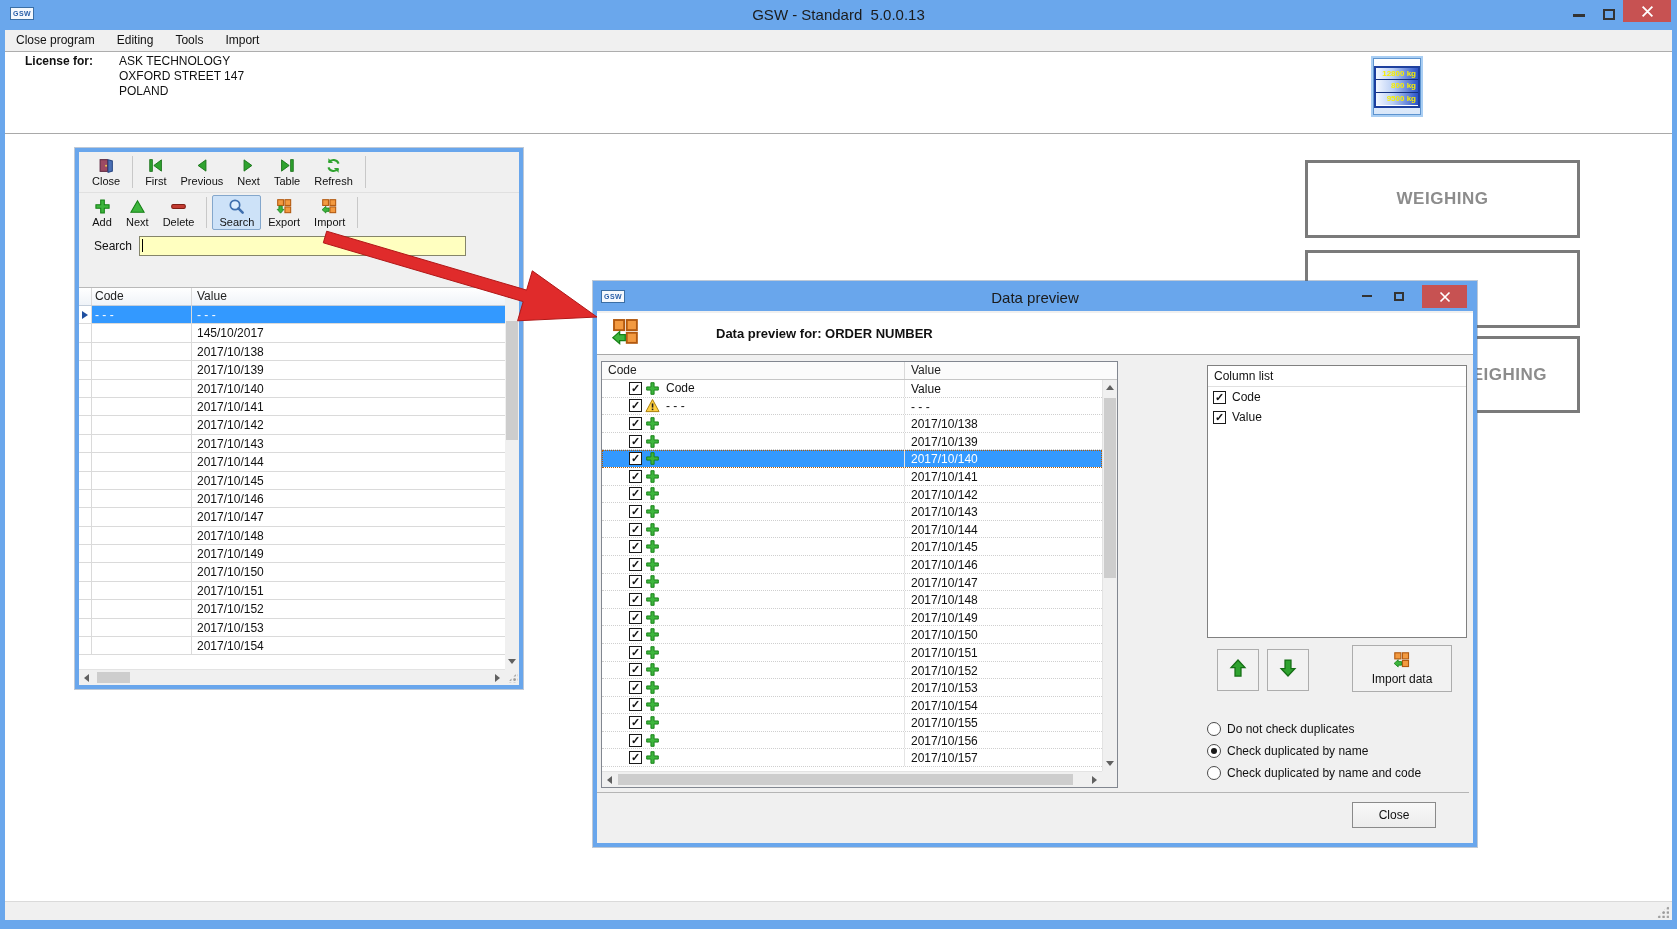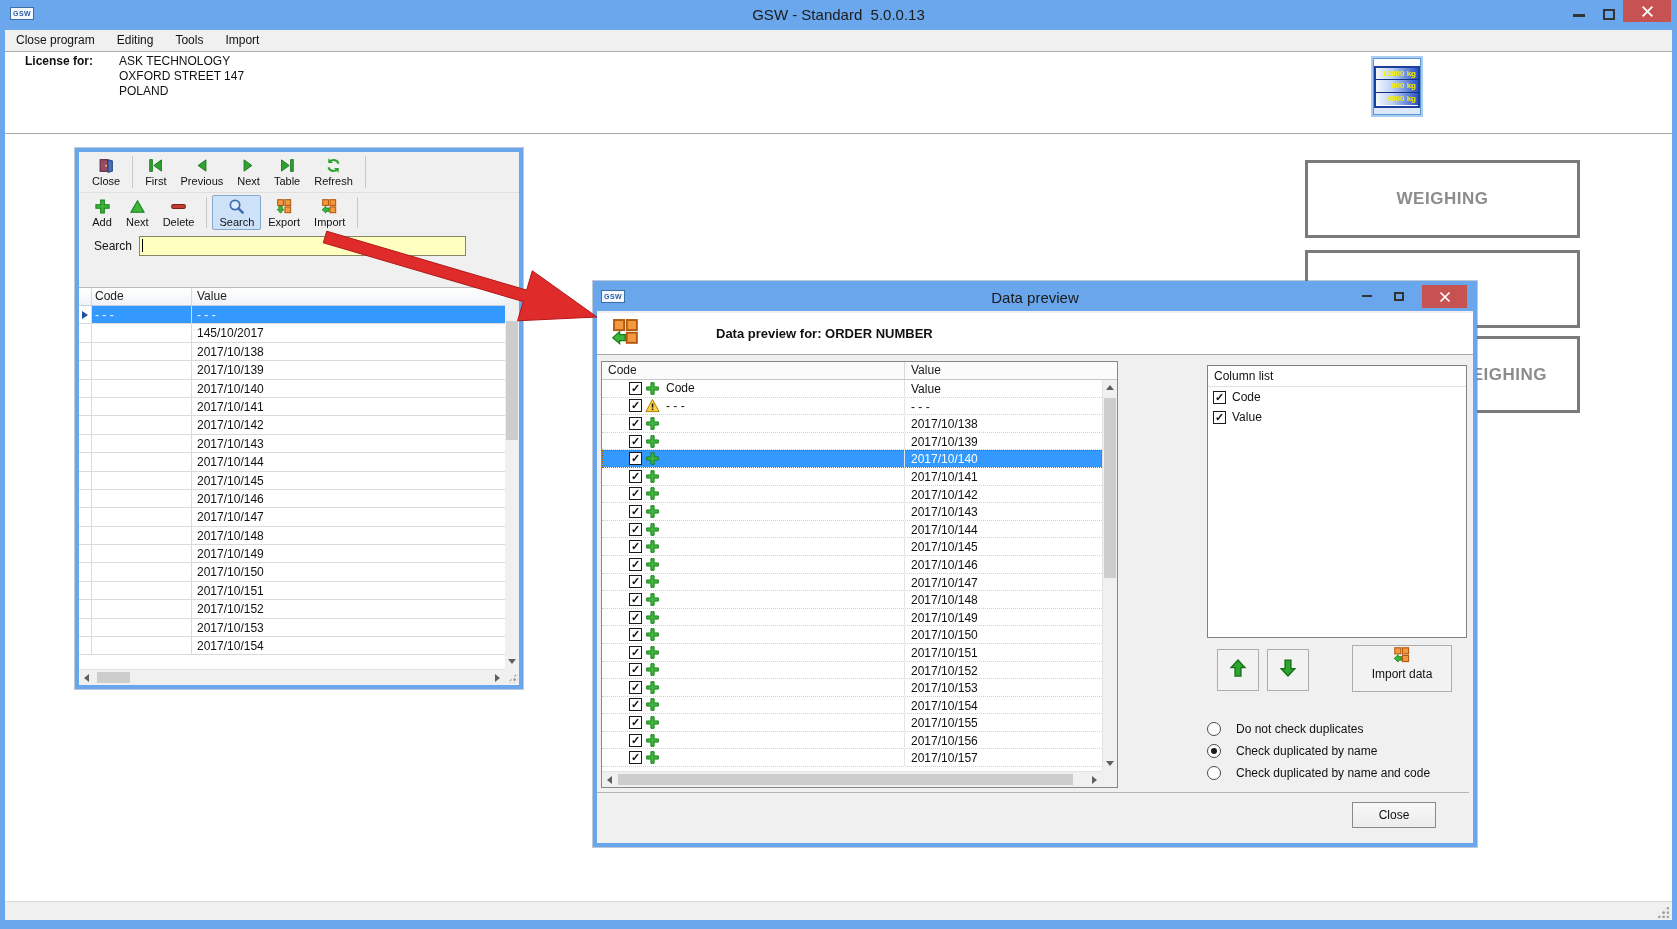--- a/index.html
+++ b/index.html
@@ -149,23 +149,23 @@
 
   .col-list{position:absolute;left:610px;top:52px;width:260px;height:273px;background:#fff;border:1px solid #808080;}
   .col-list .cl-title{font-size:12px;color:#111;padding:3px 0 3px 6px;border-bottom:1px solid #E0E0E0;}
   .cl-item{display:flex;align-items:center;padding:3px 0 3px 5px;font-size:12px;color:#111;}
   .cl-item .cb{margin-right:6px;}
   .sqbtn{position:absolute;width:42px;height:42px;background:#F2F2F2;border:1px solid #ADADAD;
          display:flex;align-items:center;justify-content:center;}
   .sqbtn.up{left:620px;top:336px;}
   .sqbtn.down{left:670px;top:336px;}
   .import-btn{position:absolute;left:755px;top:332px;width:100px;height:47px;background:#F2F2F2;border:1px solid #ADADAD;
-              display:flex;flex-direction:column;align-items:center;font-size:12px;color:#111;}
+              display:flex;flex-direction:column;align-items:center;justify-content:center;font-size:12px;color:#111;}
   .radios{position:absolute;left:610px;top:405px;}
-  .radio-row{display:flex;align-items:center;height:22px;font-size:12px;color:#111;gap:9px;}
+  .radio-row{display:flex;align-items:center;height:22px;font-size:12px;color:#111;}
   .radio{width:14px;height:14px;border:1px solid #4A4A4A;border-radius:50%;background:#fff;margin-right:6px;
          display:flex;align-items:center;justify-content:center;flex:none;}
   .radio.on::after{content:"";width:6px;height:6px;border-radius:50%;background:#1a1a1a;}
   .pdivider{position:absolute;left:0;right:4px;top:479px;height:1px;background:#B5B5B5;}
   .close-btn{position:absolute;left:755px;top:489px;width:84px;height:26px;background:linear-gradient(#F8F8F8,#ECECEC);
              border:1px solid #8A8A8A;display:flex;align-items:center;justify-content:center;font-size:12px;color:#111;}
 
   .arrow-overlay{position:absolute;left:0;top:0;width:1677px;height:929px;z-index:40;pointer-events:none;}
 </style>
 </head>

